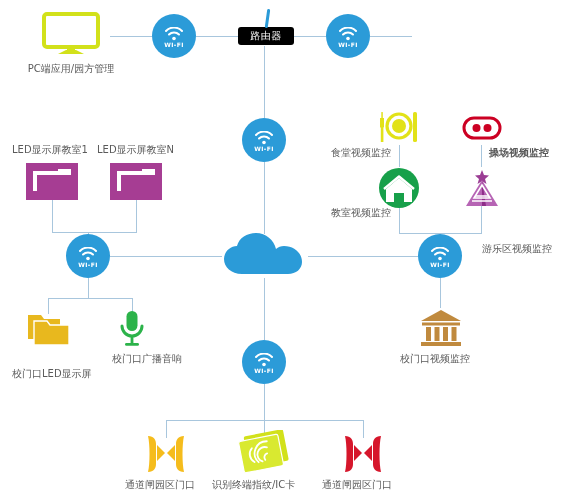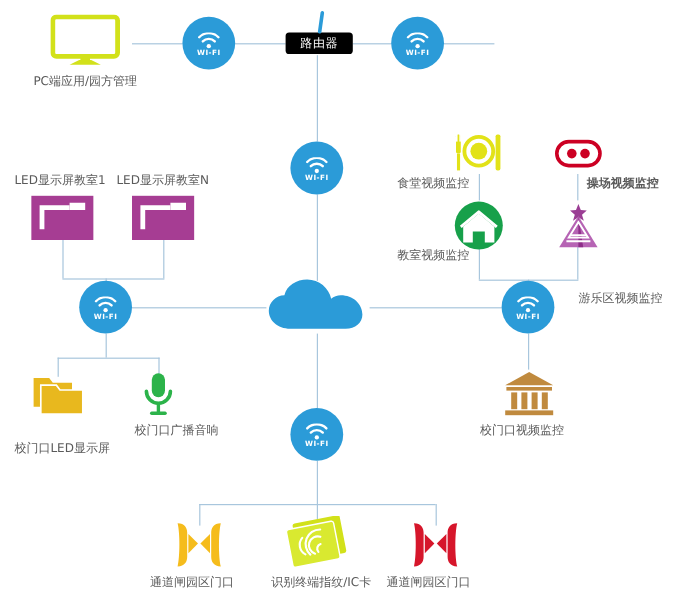--- a/index.html
+++ b/index.html
@@ -354,21 +354,21 @@
         <rect x="8" y="7" width="40" height="32" rx="2" fill="#d9e930" stroke="#ffffff" stroke-width="1.2"></rect>
         <g fill="none" stroke="#ffffff" stroke-width="1.8" stroke-linecap="round">
           <path d="M20 30 A9 9 0 0 1 20 16"></path>
           <path d="M24 31 A12 12 0 0 1 36 12"></path>
           <path d="M28 31 A7 7 0 0 1 35 18"></path>
           <path d="M31 30 A4 4 0 0 1 34 24"></path>
         </g>
       </g>
     </svg>
   </div>
-  <span class="label-only" style="left:226px; top:478px;">识别终端指纹/IC卡</span>
+  <span class="label-only" style="left:212px; top:478px;">识别终端指纹/IC卡</span>
 
   <div style="position:absolute; left:341px; top:434px;">
     <svg width="44" height="40" viewBox="0 0 44 40">
       <path d="M4 2 C10 2 12 6 12 10 L12 30 C12 34 10 38 4 38 C6 30 6 10 4 2 Z" fill="#d6162b"></path>
       <path d="M40 2 C34 2 32 6 32 10 L32 30 C32 34 34 38 40 38 C38 30 38 10 40 2 Z" fill="#d6162b"></path>
       <path d="M13 11 L21 19 L13 27 Z" fill="#d6162b"></path>
       <path d="M31 11 L23 19 L31 27 Z" fill="#d6162b"></path>
     </svg>
   </div>
   <span class="label-only" style="left:322px; top:478px;">通道闸园区门口</span>

